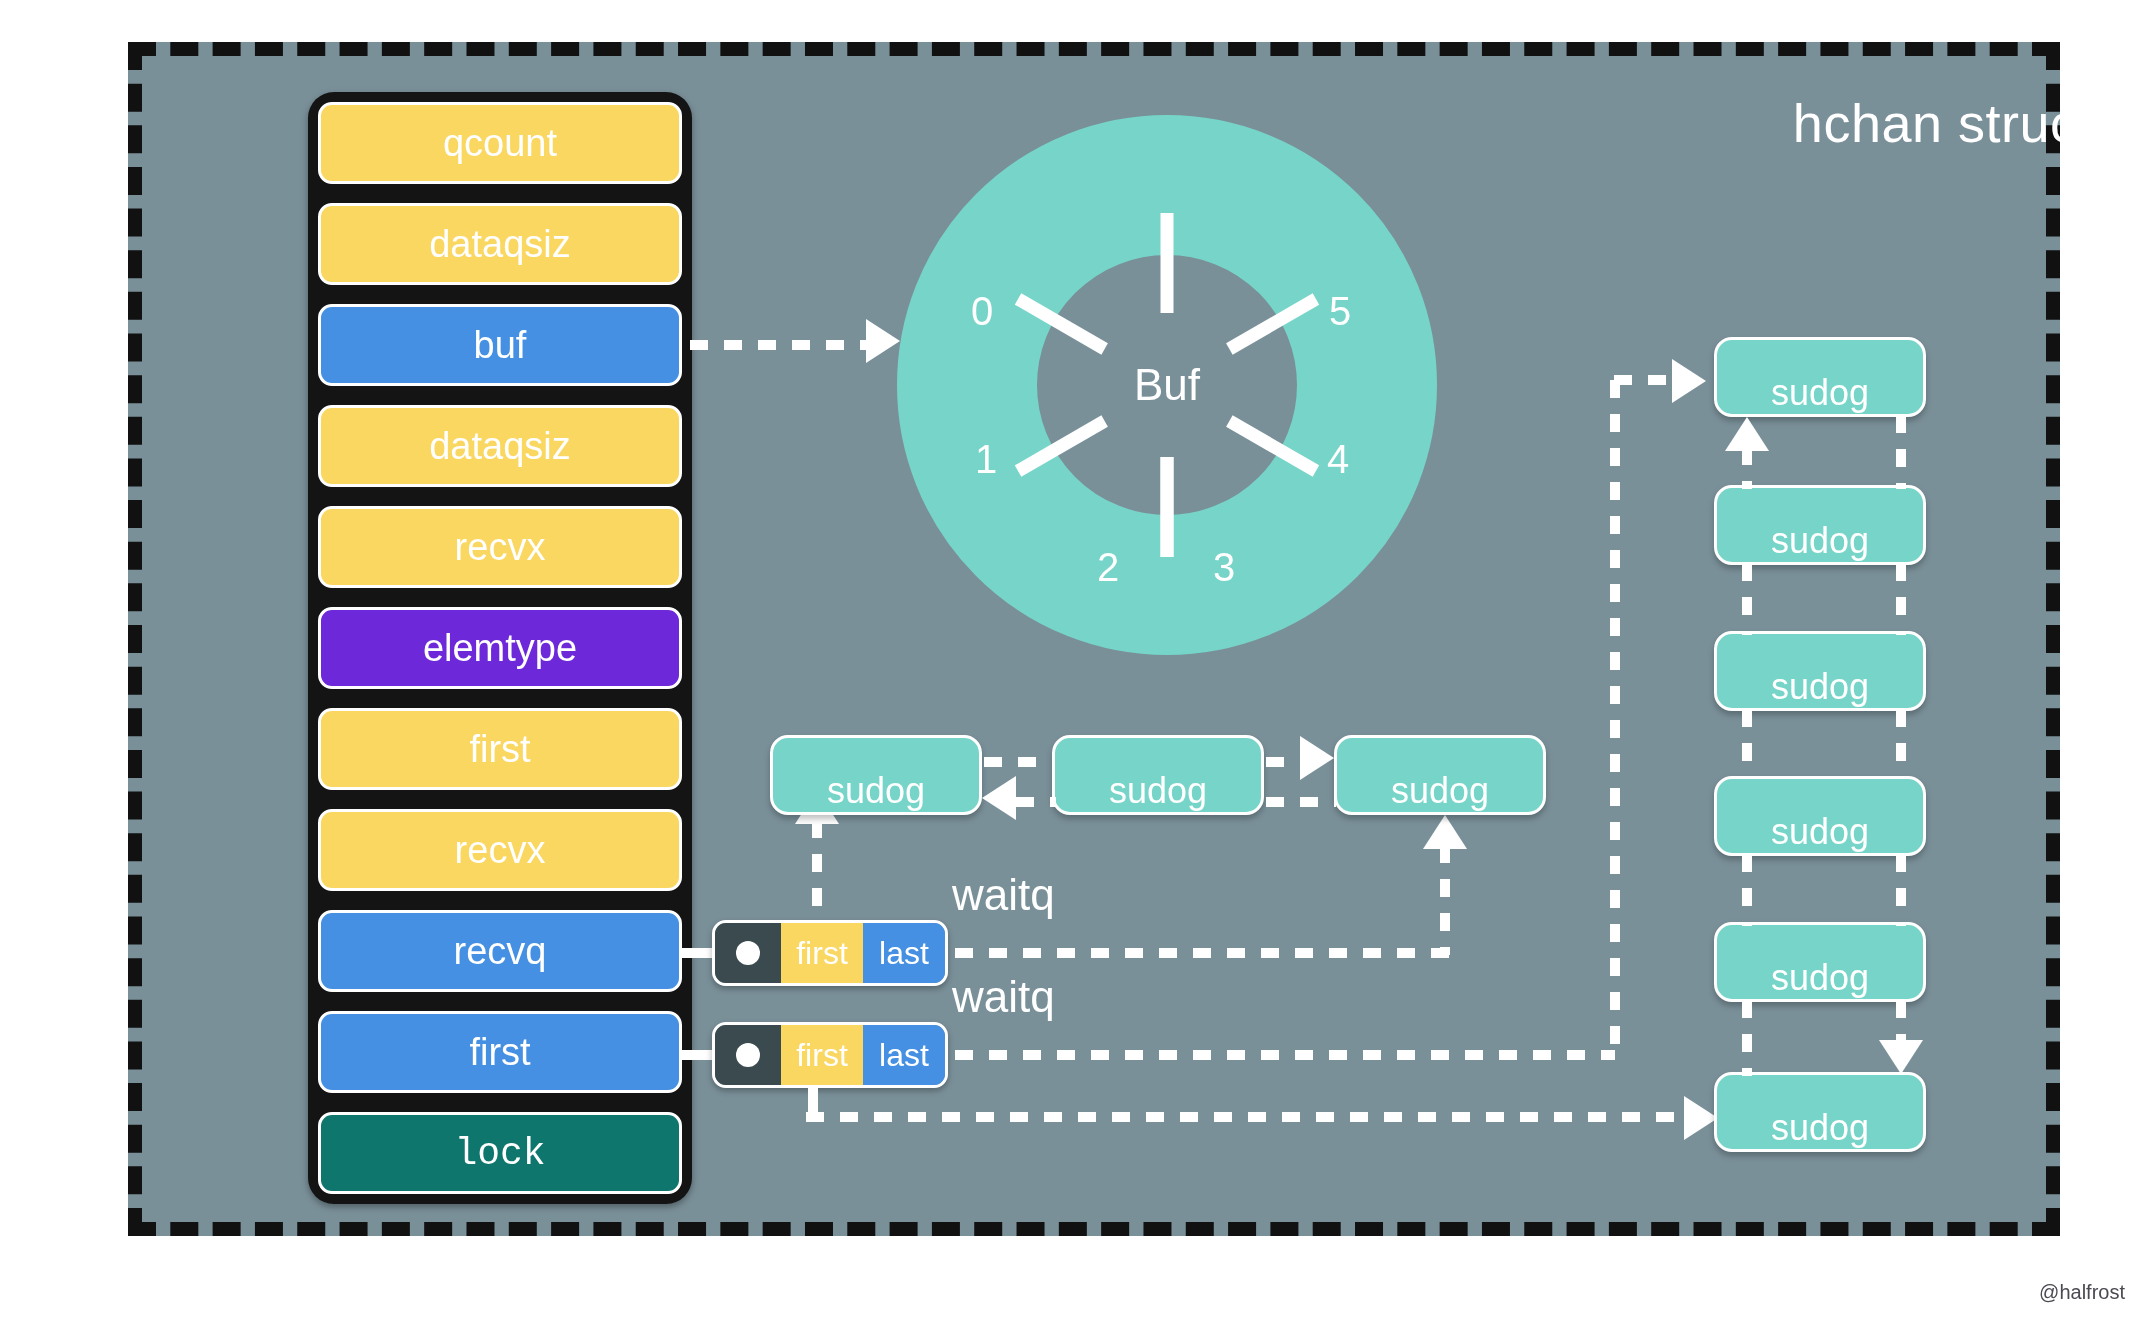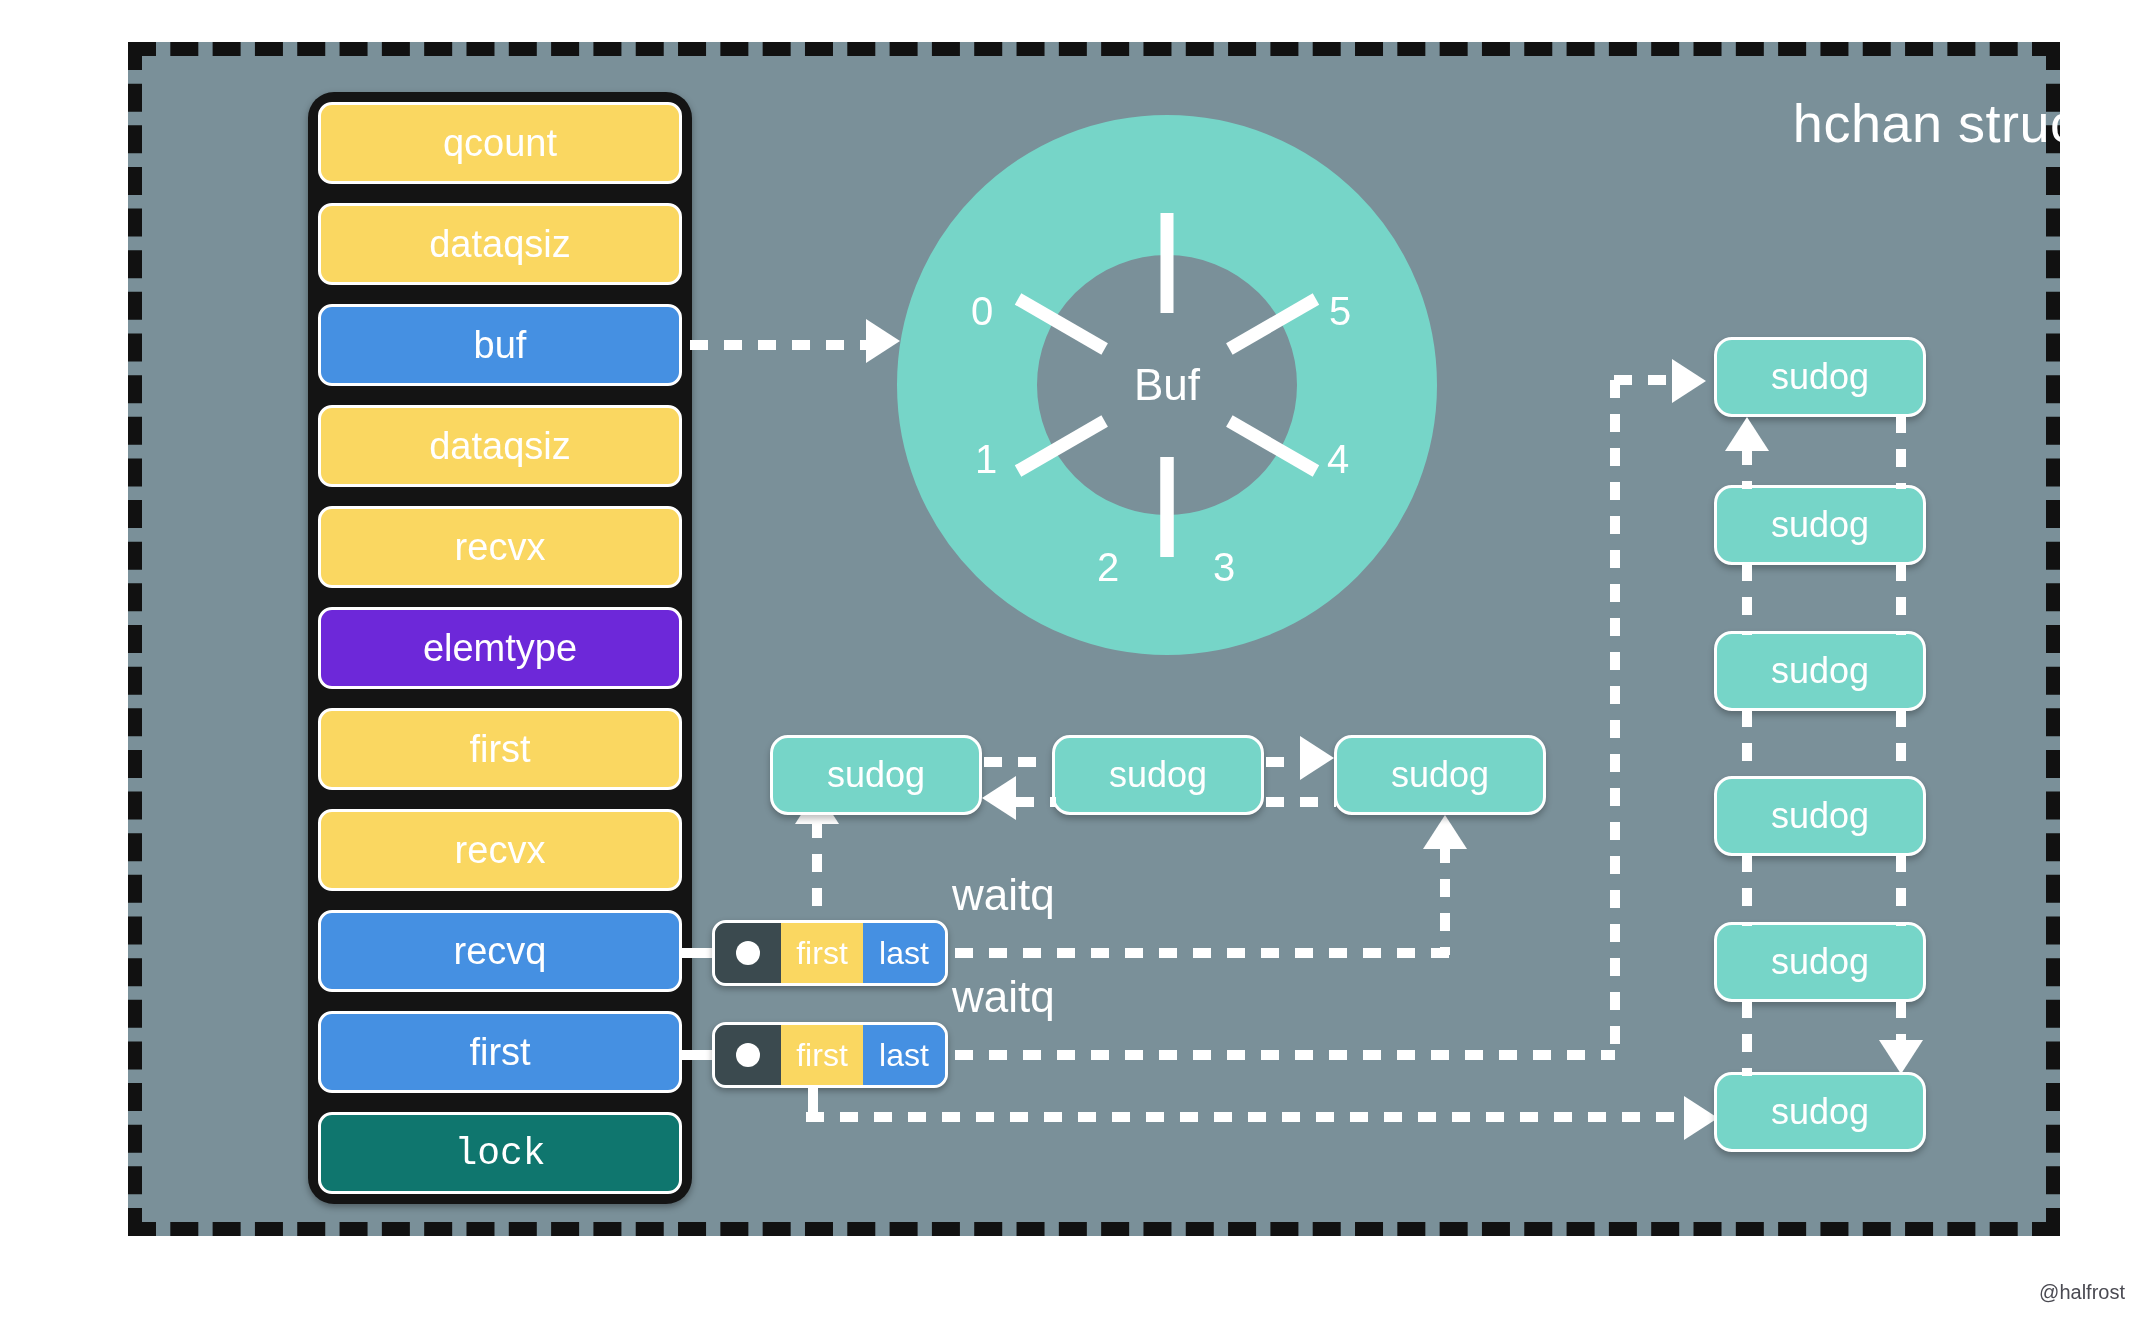--- a/index.html
+++ b/index.html
@@ -108,21 +108,21 @@
   
   .sudog {
     position: absolute;
     width: 212px;
     height: 80px;
     background: #76d5c8;
     border: 3px solid #ffffff;
     border-radius: 18px;
     box-sizing: border-box;
     display: flex;
-    align-items: center;
+    align-items: flex-end;
     justify-content: center;
     color: #ffffff;
     font-size: 36px;
     box-shadow: 0 4px 6px rgba(0,0,0,0.25);
   }
 
   
   .waitq-pill {
     position: absolute;
     height: 66px;

